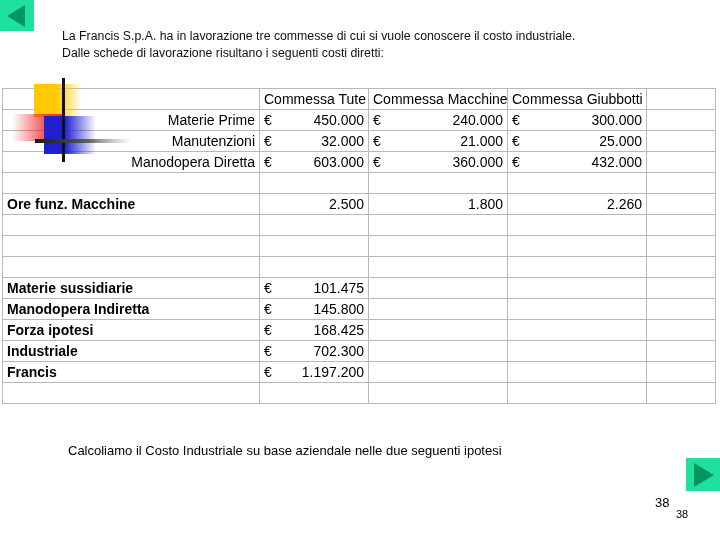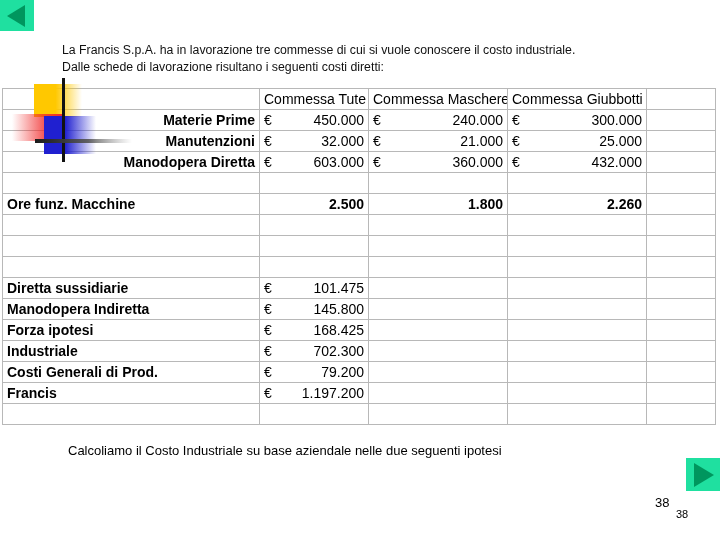--- a/index.html
+++ b/index.html
@@ -48,21 +48,21 @@
     border-top: 12px solid transparent;
     border-bottom: 12px solid transparent;
     border-left: 20px solid #00965E;
     margin-left: 2px;
   }
 
   
   #intro {
     position: absolute;
     left: 62px;
-    top: 42px;
+    top: 28px;
     width: 620px;
     font-size: 12.3px;
     line-height: 17px;
     color: #111;
   }
   #intro div { white-space: nowrap; }
 
   
   #clipart {
     position: absolute;
@@ -91,21 +91,21 @@
     vertical-align: middle;
     overflow: hidden;
     white-space: nowrap;
   }
   .c0 { width: 248px; }
   .c1 { width: 100px; }
   .c2 { width: 130px; }
   .c3 { width: 130px; }
   .c4 { width: 60px; }
 
-  .right { text-align: right; font-weight: bold; }
+  .right { text-align: right; }
   .left  { text-align: left; font-weight: bold; }
 
   
   .money {
     display: flex;
     justify-content: space-between;
     align-items: center;
   }
   .money .sym { padding-right: 6px; }
 
@@ -153,21 +153,21 @@
   <rect x="42" y="40" width="52" height="38" fill="url(#gBlue)"></rect>
   <rect x="60" y="2" width="3" height="84" fill="#121212"></rect>
   <rect x="33" y="63" width="97" height="4" fill="url(#gBar)"></rect>
 </svg>
 
 <table id="sheet">
   <tbody>
     <tr>
       <td class="c0"></td>
       <td class="c1 hdr">Commessa Tute</td>
-      <td class="c2 hdr">Commessa  Maschere</td>
+      <td class="c2 hdr">Commessa  Macchine</td>
       <td class="c3 hdr">Commessa  Giubbotti</td>
       <td class="c4"></td>
     </tr>
 
     <tr>
       <td class="right">Materie Prime</td>
       <td>
         <div class="money">
           <span class="sym">€</span>
           <span>450.000</span>
@@ -269,21 +269,21 @@
 
     <tr>
       <td></td>
       <td></td>
       <td></td>
       <td></td>
       <td></td>
     </tr>
 
     <tr>
-      <td class="left">Diretta sussidiarie</td>
+      <td class="left">Materie sussidiarie</td>
       <td>
         <div class="money">
           <span class="sym">€</span>
           <span>101.475</span>
         </div>
       </td>
       <td></td>
       <td></td>
       <td></td>
     </tr>
@@ -320,32 +320,20 @@
         <div class="money">
           <span class="sym">€</span>
           <span>702.300</span>
         </div>
       </td>
       <td></td>
       <td></td>
       <td></td>
     </tr>
 
-    <tr>
-      <td class="left">Costi Generali di Prod.</td>
-      <td>
-        <div class="money">
-          <span class="sym">€</span>
-          <span>79.200</span>
-        </div>
-      </td>
-      <td></td>
-      <td></td>
-      <td></td>
-    </tr>
 
     <tr>
       <td class="left">Francis</td>
       <td>
         <div class="money">
           <span class="sym">€</span>
           <span>1.197.200</span>
         </div>
       </td>
       <td></td>

